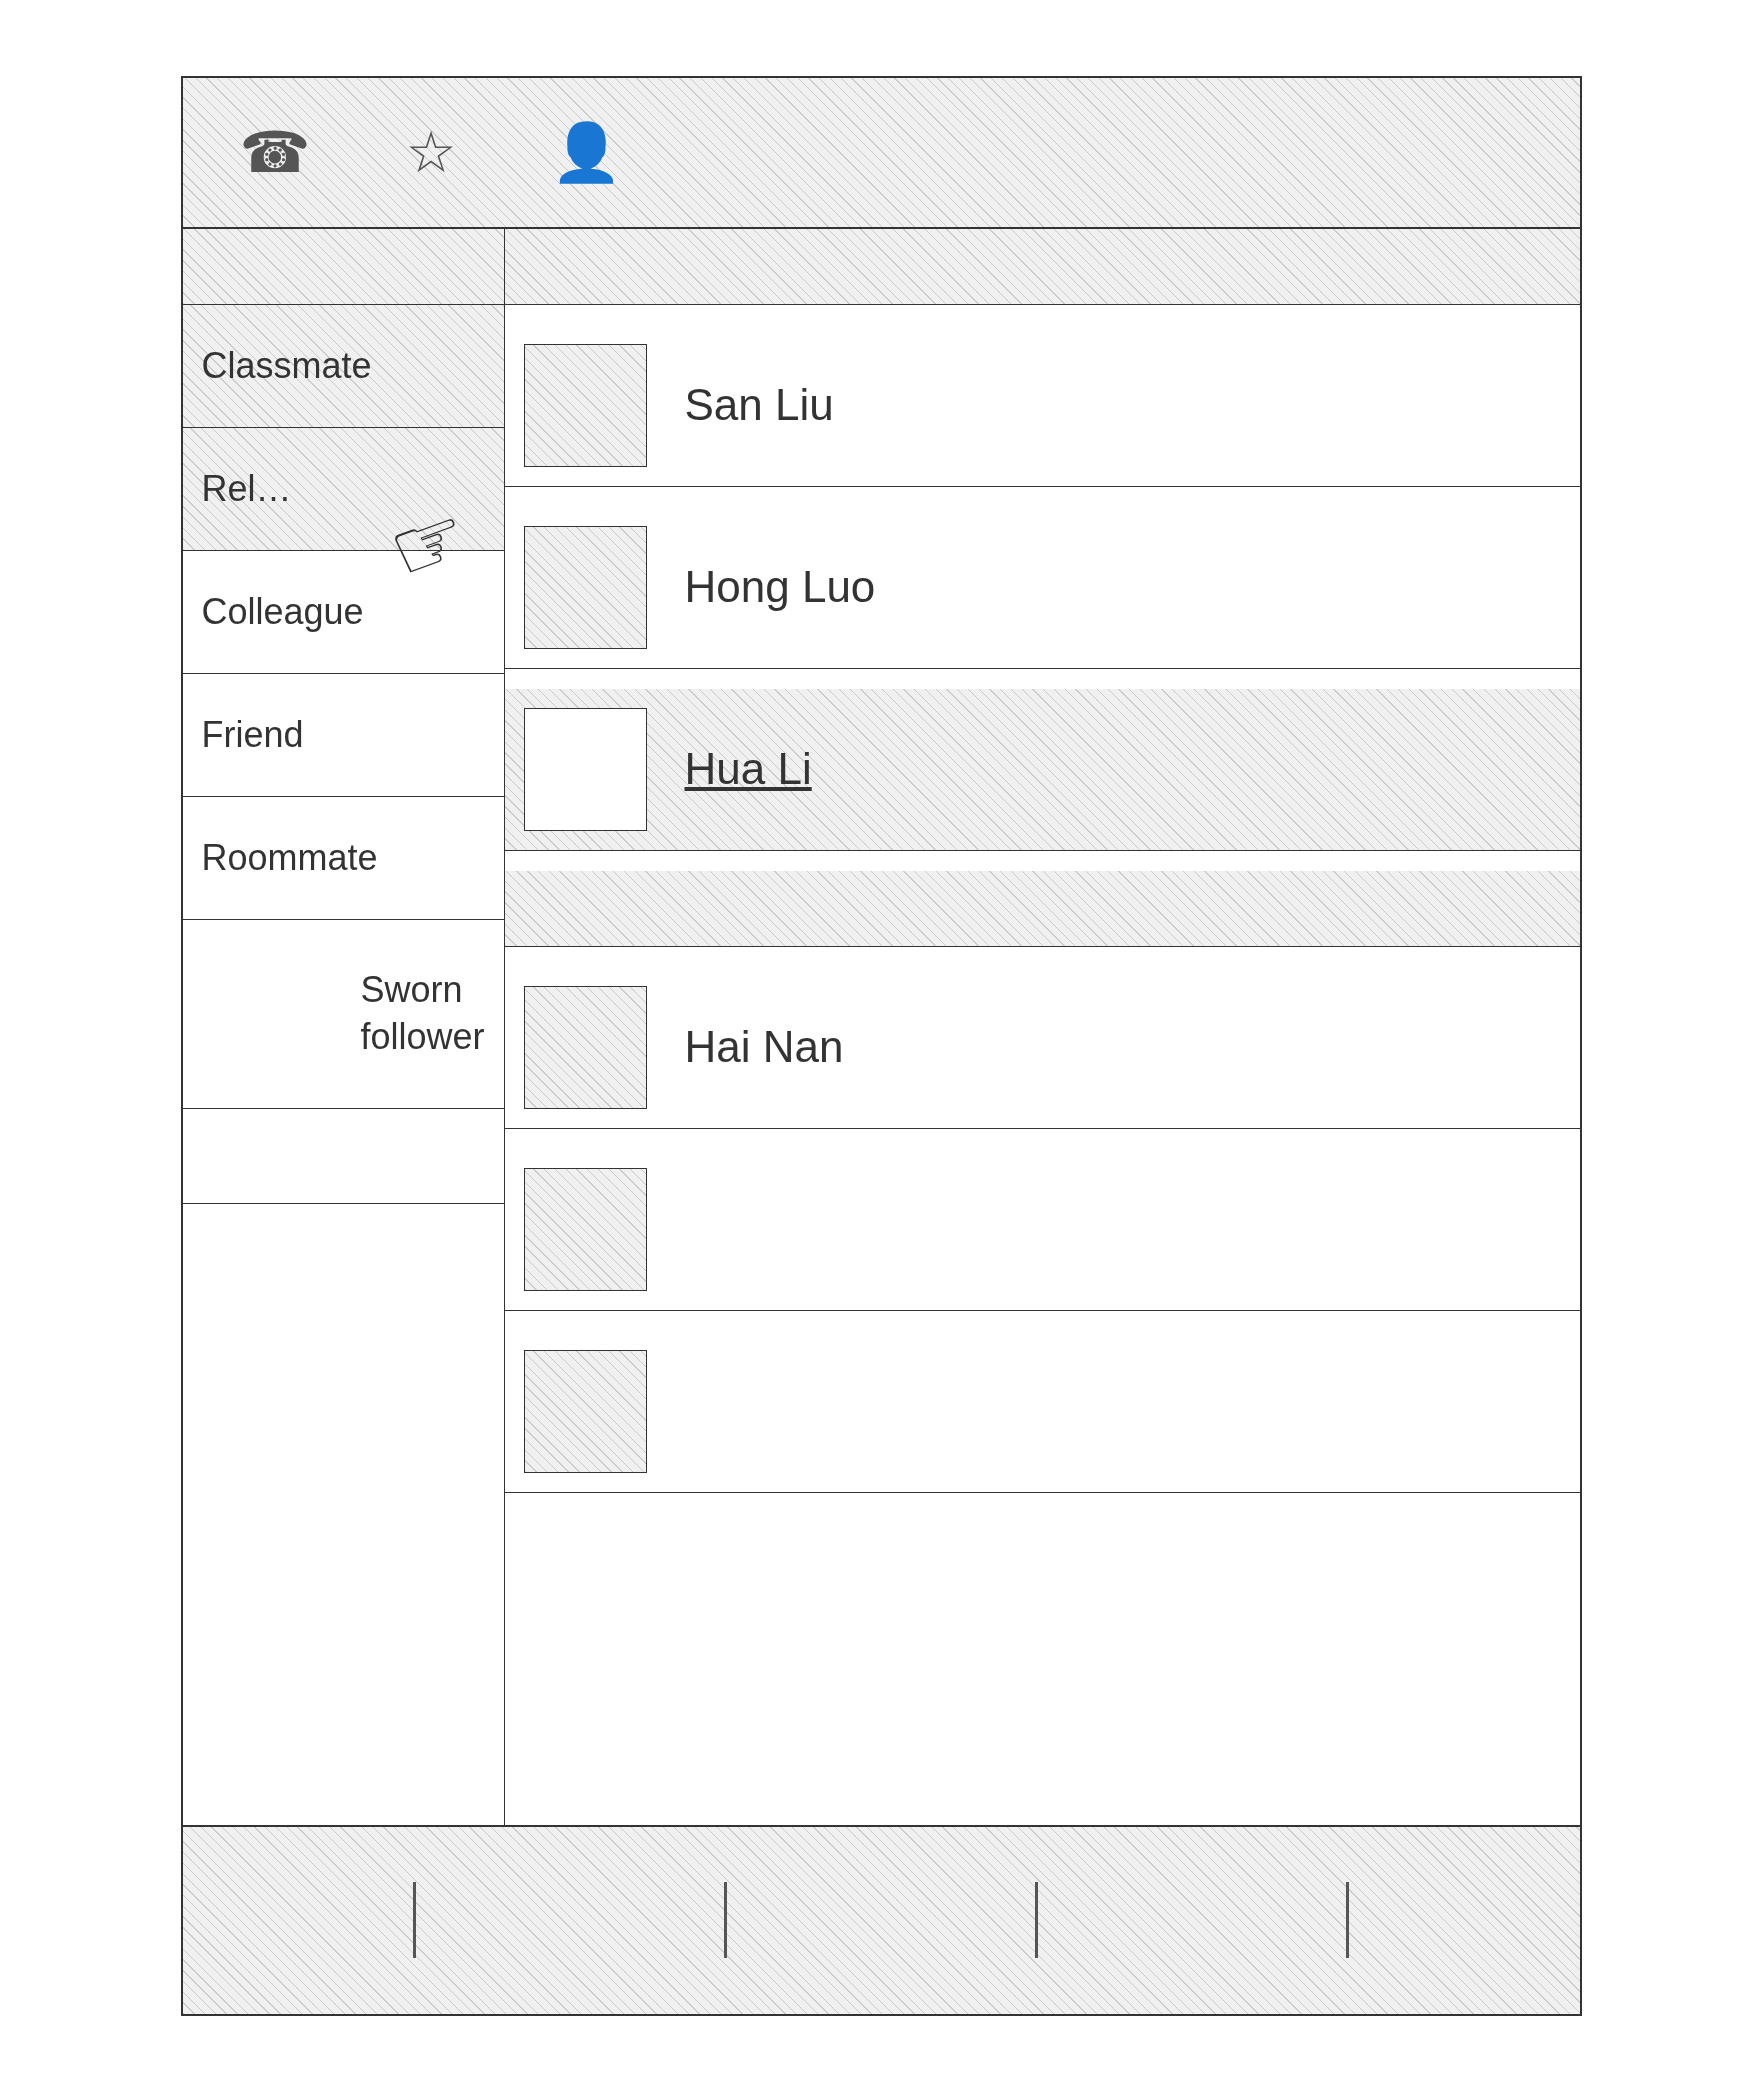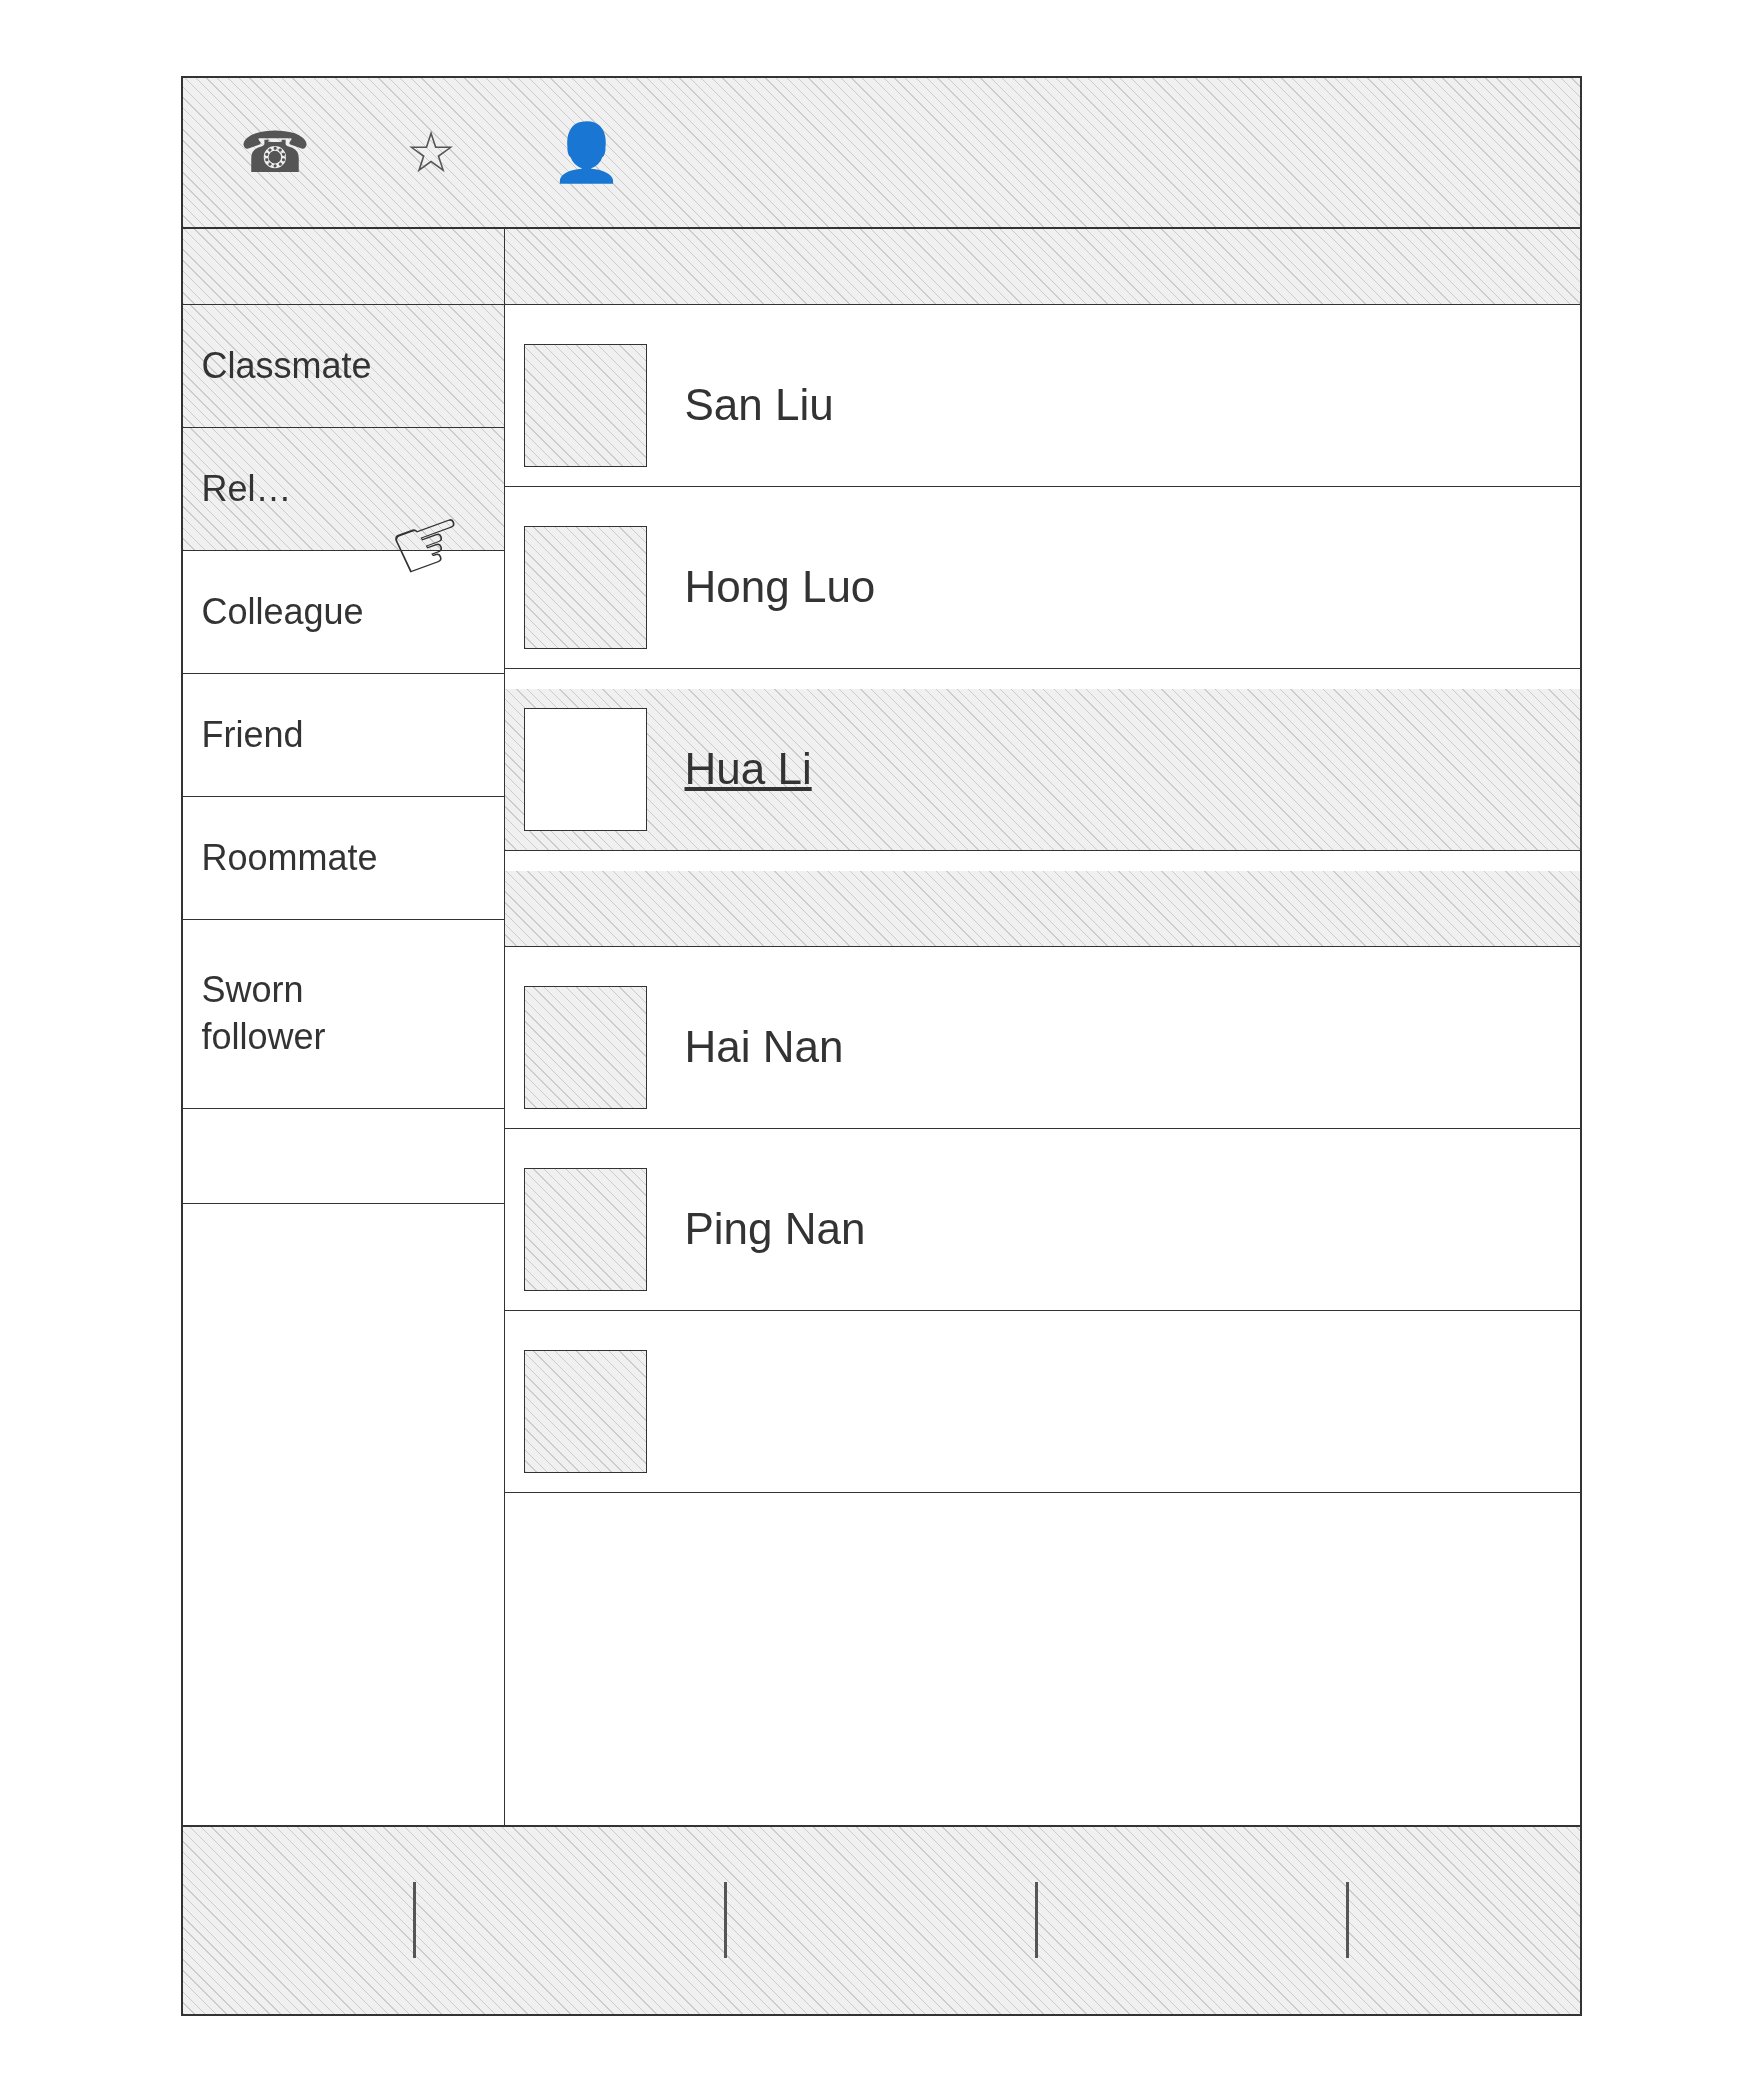--- a/index.html
+++ b/index.html
@@ -265,21 +265,21 @@
       </div>
 
       <div class="sidebar-item">
         <span>Friend</span>
       </div>
 
       <div class="sidebar-item">
         <span>Roommate</span>
       </div>
 
-      <div class="sidebar-item" style="min-height:189px;">
+      <div class="sidebar-item" style="min-height:189px;justify-content:flex-end;">
         <span class="sworn-label">Sworn<br>follower</span>
       </div>
 
       <div class="sidebar-item" style="min-height:95px;border-bottom:1.9px solid #333;"></div>
     </div>
 
     <div class="right-panel">
 
       <div class="right-top-hatch"></div>
 
@@ -301,21 +301,20 @@
       <div class="contact-row full-hatch">
       </div>
 
       <div class="contact-row">
         <div class="contact-avatar hatch"></div>
         <span class="contact-name">Hai Nan</span>
       </div>
 
       <div class="contact-row">
         <div class="contact-avatar hatch"></div>
-        <span class="contact-name">Ping Nan</span>
       </div>
 
       <div class="contact-row" style="min-height:95px;border-bottom:1.9px solid #333;">
         <div class="contact-avatar hatch" style="height:76px;"></div>
       </div>
 
     </div>
   </div>
 
   <div class="bottom-bar hatch">

